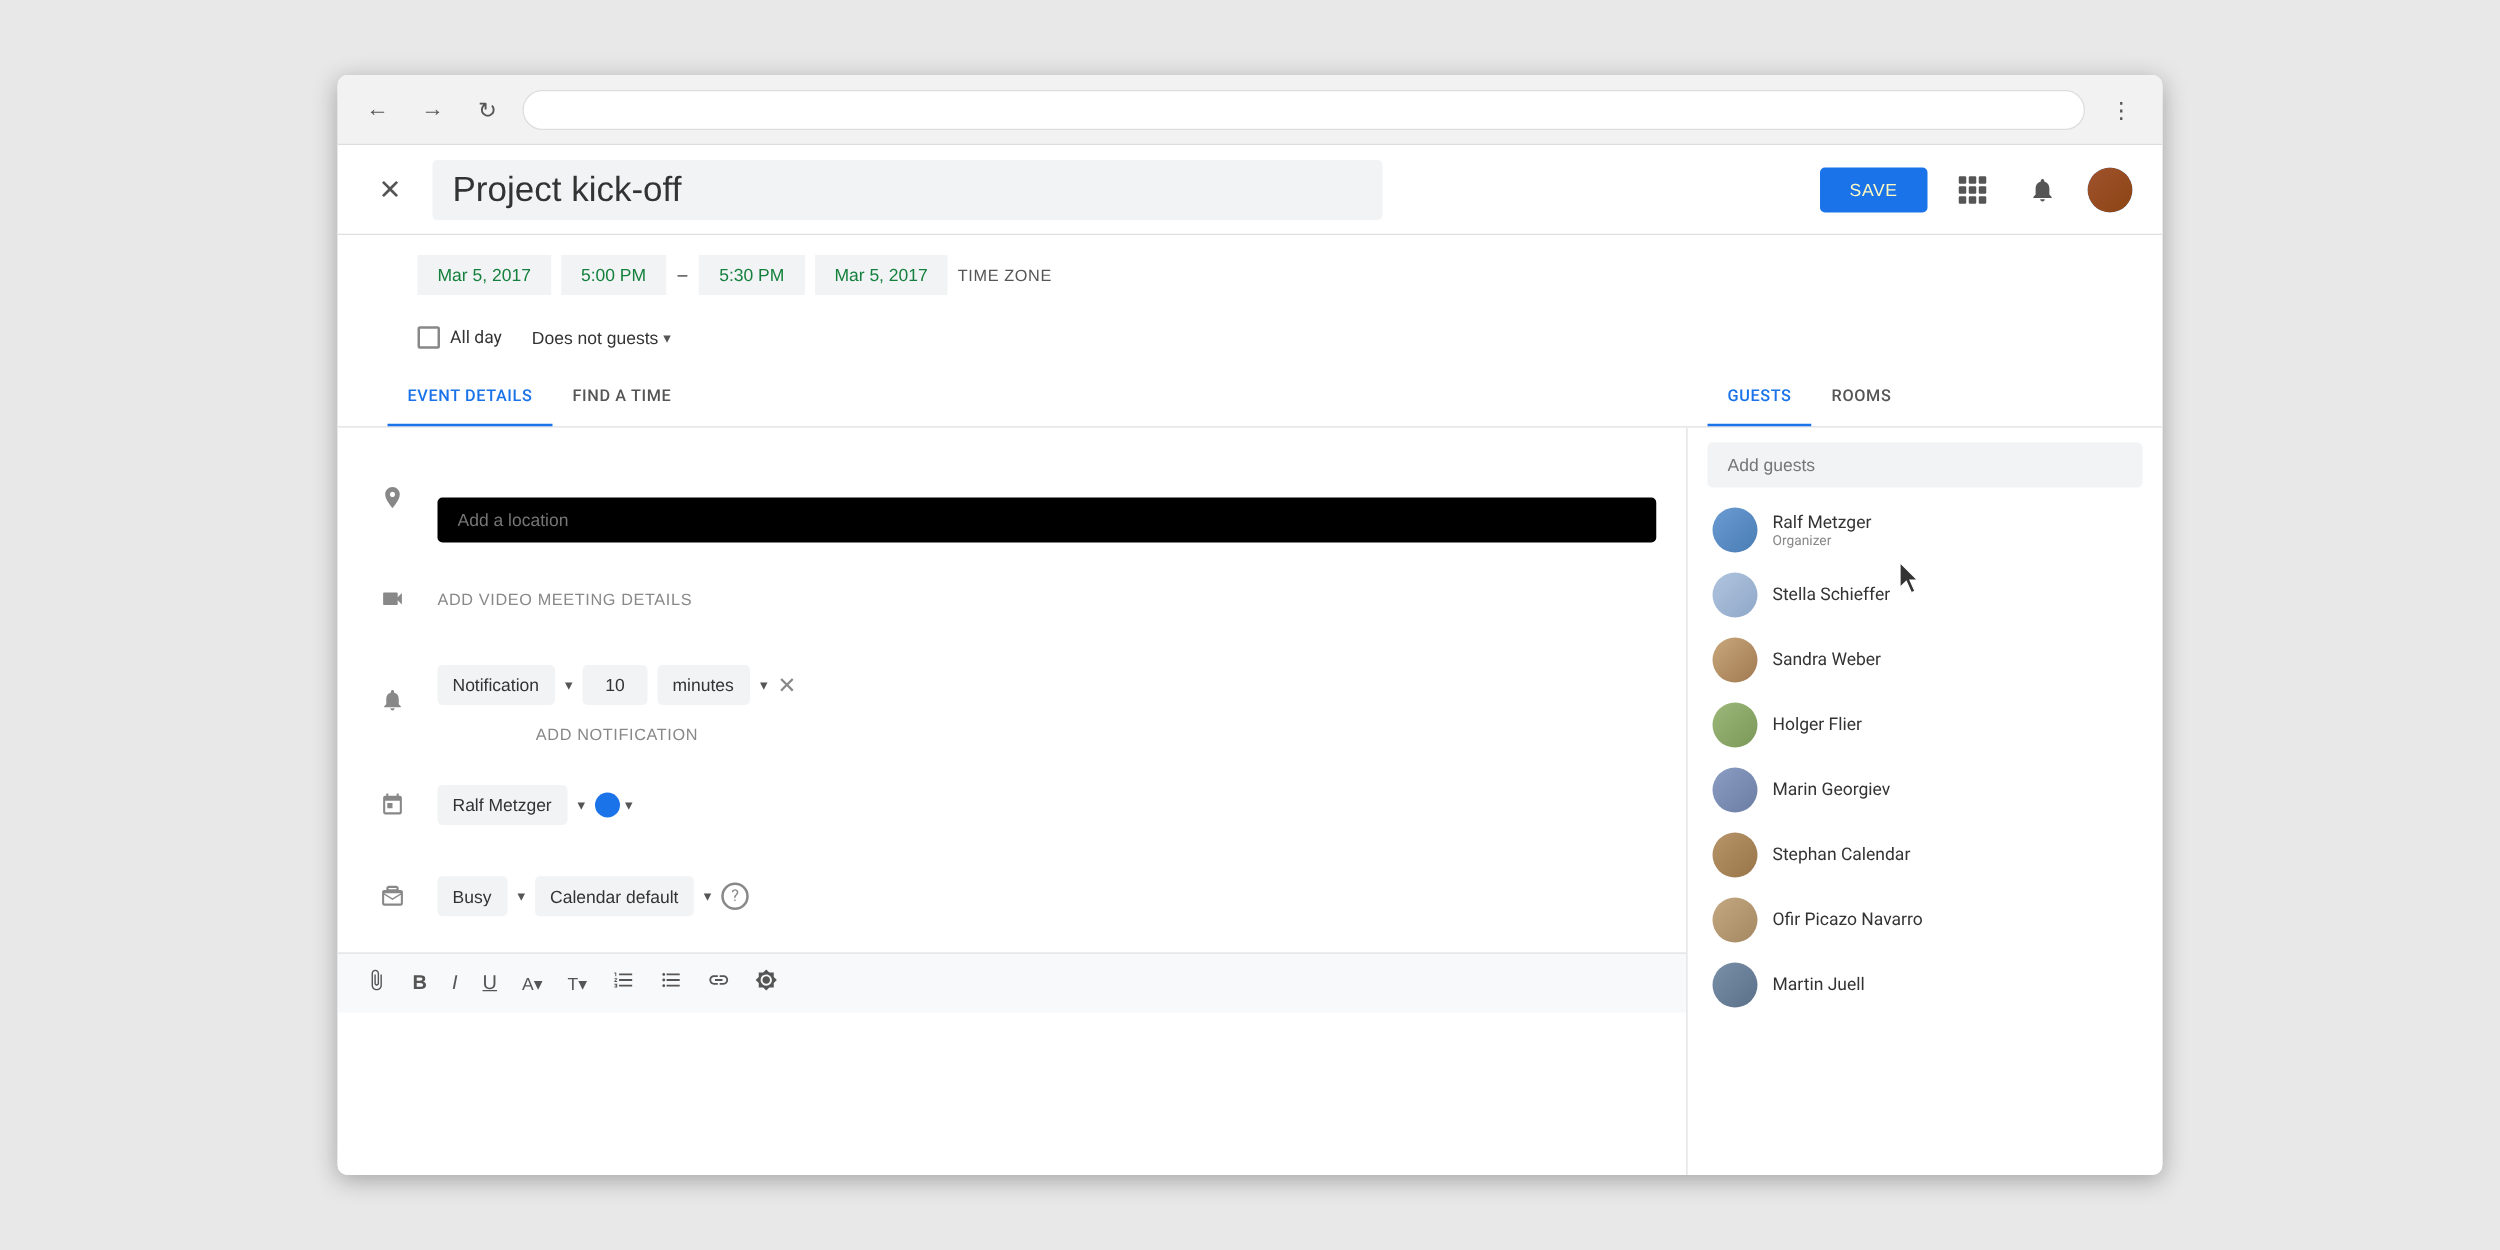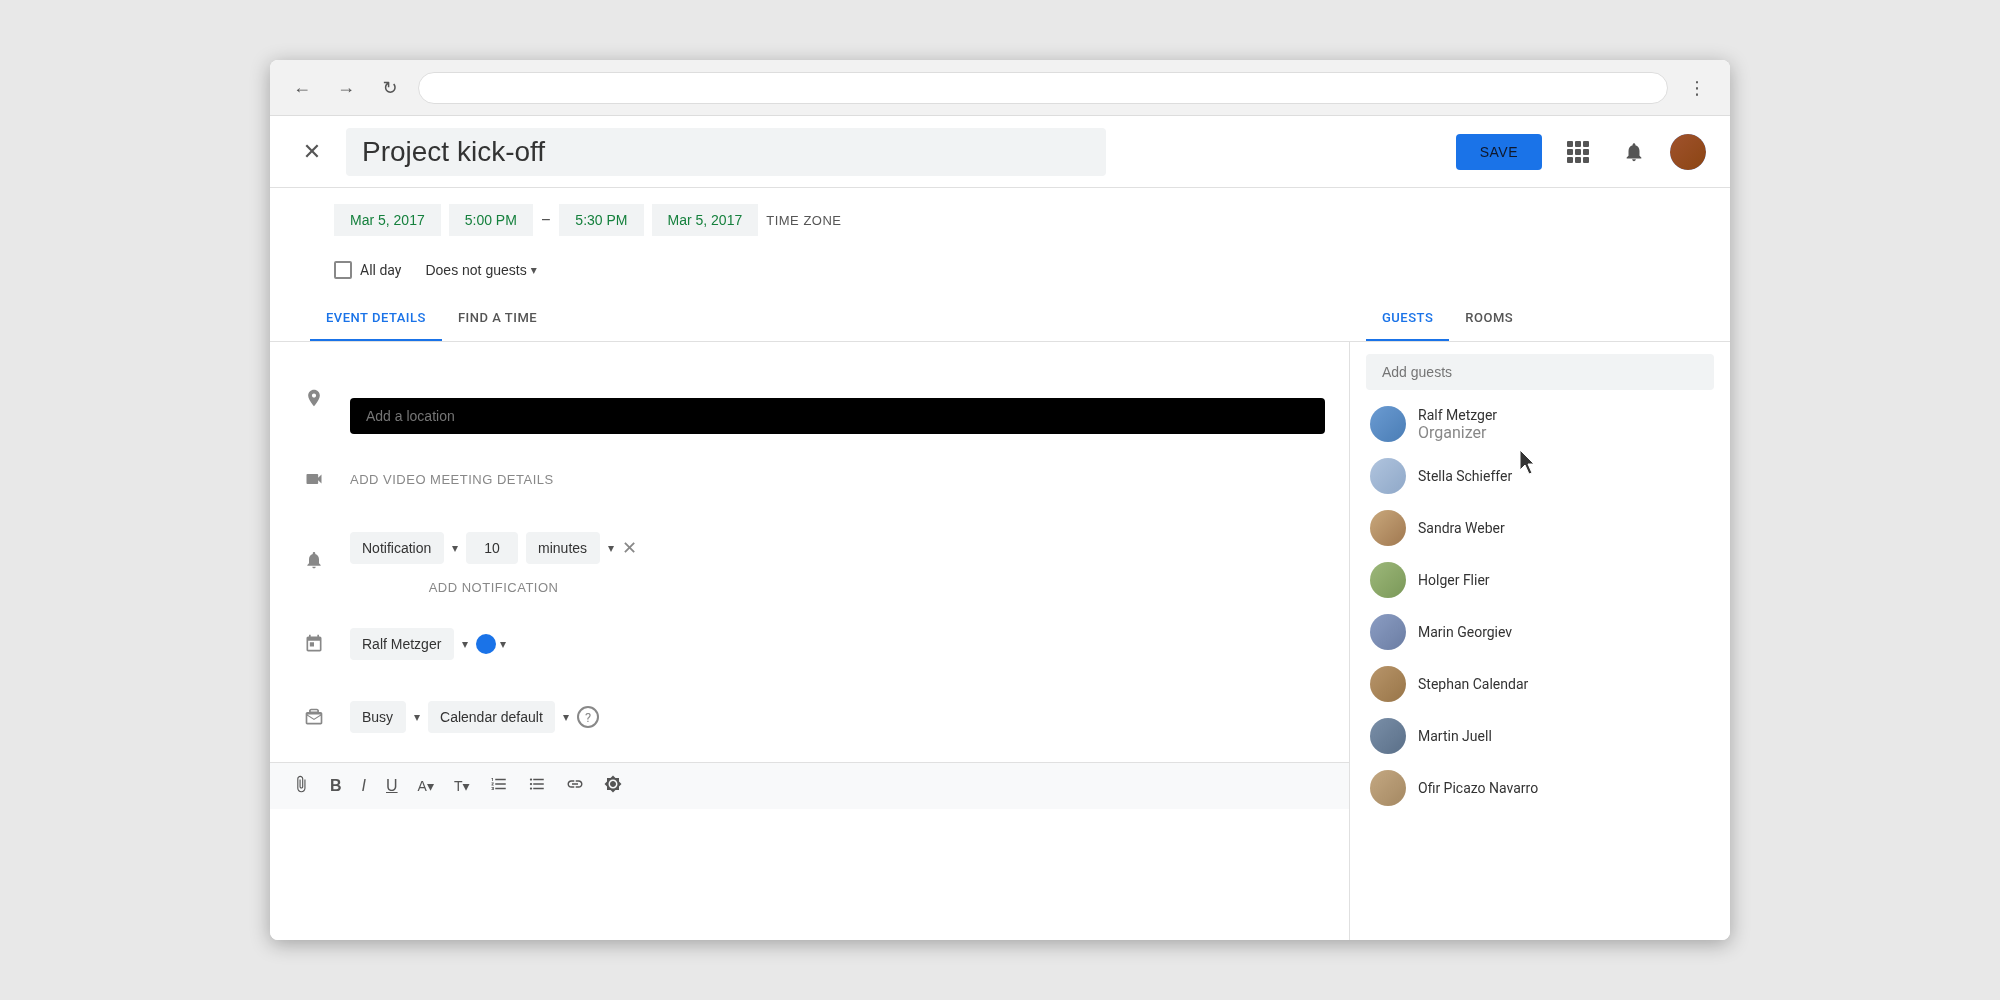--- a/index.html
+++ b/index.html
@@ -107,21 +107,21 @@
       max-width: 760px;
     }
     .header-actions {
       margin-left: auto;
       display: flex;
       align-items: center;
       gap: 16px;
     }
     .save-btn {
       background: #1a73e8;
-      color: #0f172a;
+      color: #fef9c3;
       border: none;
       border-radius: 4px;
       padding: 10px 24px;
       font-size: 14px;
       font-weight: 500;
       cursor: pointer;
       letter-spacing: 0.5px;
     }
     .header-icon-btn {
       background: none;
@@ -470,21 +470,21 @@
       flex-shrink: 0;
     }
     .guest-info {
       flex: 1;
     }
     .guest-name {
       font-size: 14px;
       color: #333;
     }
     .guest-role {
-      font-size: 16px;
+      font-size: 11px;
       color: #888;
     }
     
     .av-ralf { background: linear-gradient(135deg, #6b9bd2, #4a7db5); }
     .av-stella { background: linear-gradient(135deg, #b0c4de, #8fa8c8); }
     .av-sandra { background: linear-gradient(135deg, #c9a87c, #a07850); }
     .av-marin { background: linear-gradient(135deg, #8b9dc3, #6b7da3); }
     .av-holger { background: linear-gradient(135deg, #9db87a, #7a9858); }
     .av-stephan { background: linear-gradient(135deg, #b8956a, #987548); }
     .av-martin { background: linear-gradient(135deg, #7a8fa8, #5a6f88); }
@@ -753,30 +753,30 @@
               </div>
 
               <div class="guest-item">
                 <div class="guest-avatar av-stephan"></div>
                 <div class="guest-info">
                   <div class="guest-name">Stephan Calendar</div>
                 </div>
               </div>
 
               <div class="guest-item">
+                <div class="guest-avatar av-ofir"></div>
+                <div class="guest-info">
+                  <div class="guest-name">Ofir Picazo Navarro</div>
+                </div>
+              </div>
+
+              <div class="guest-item">
                 <div class="guest-avatar av-martin"></div>
                 <div class="guest-info">
                   <div class="guest-name">Martin Juell</div>
-                </div>
-              </div>
-
-              <div class="guest-item">
-                <div class="guest-avatar av-ofir"></div>
-                <div class="guest-info">
-                  <div class="guest-name">Ofir Picazo Navarro</div>
                 </div>
               </div>
 
             </div>
           </div>
         </div>
       </div>
     </div>
   </div>
 

